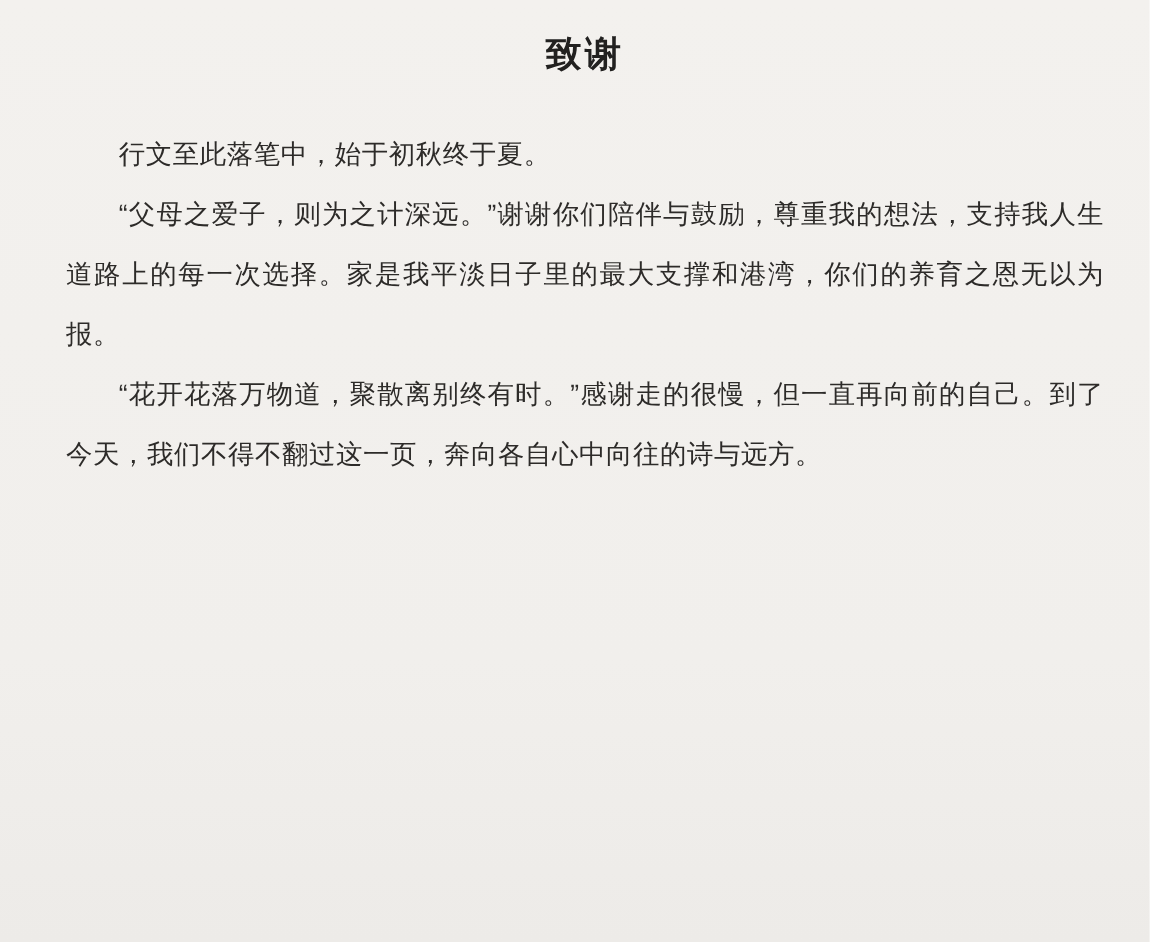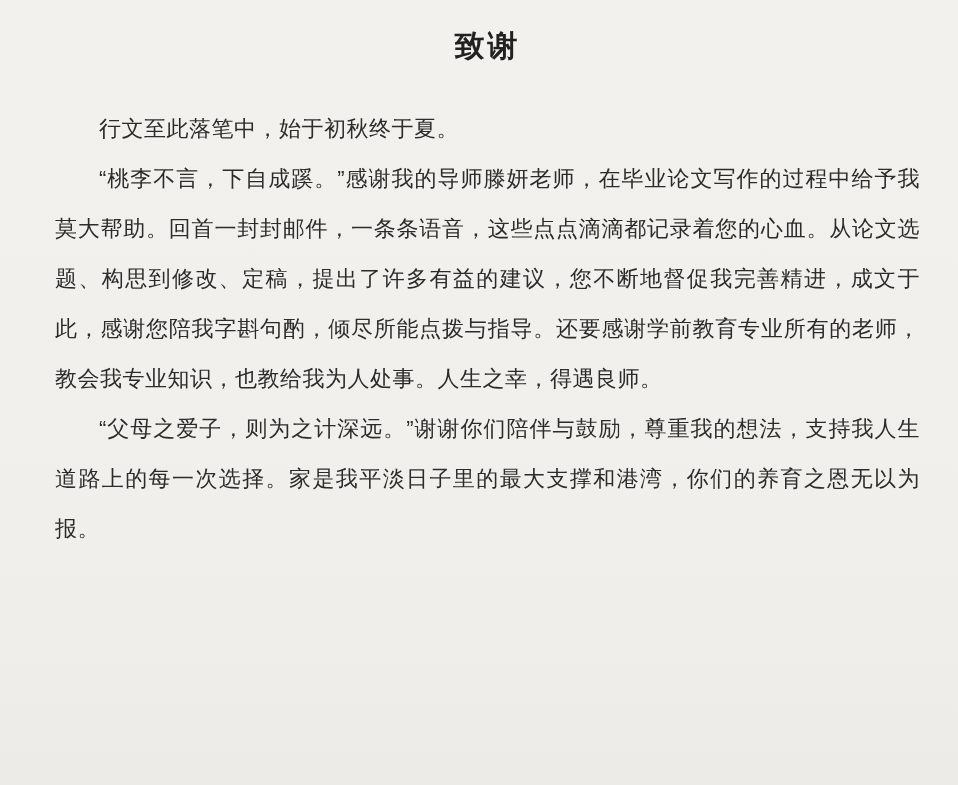--- a/index.html
+++ b/index.html
@@ -40,16 +40,16 @@
     color: #2d2b29;
   }
 </style>
 </head>
 <body>
 
 <div class="doc">
   <h1 class="title">致谢</h1>
   <div class="body-text">
       <p class="para">行文至此落笔中，始于初秋终于夏。</p>
-      <p class="para">“桃李不言，下自成蹊。”感谢我的导师滕妍老师，在毕业论文写作的过程中给予我莫大帮助。回首一封封邮件，一条条语音，这些点点滴滴都记录着您的心血。从论文选题、构思到修改、定稿，提出了许多有益的建议，您不断地督促我完善精进，成文于此，感谢您陪我字斟句酌，倾尽所能点拨与指导。还要感谢学前教育专业所有的老师，教会我专业知识，也教给我为人处事。人生之幸，得遇良师。</p>
       <p class="para">“父母之爱子，则为之计深远。”谢谢你们陪伴与鼓励，尊重我的想法，支持我人生道路上的每一次选择。家是我平淡日子里的最大支撑和港湾，你们的养育之恩无以为报。</p>
+      <p class="para">“花开花落万物道，聚散离别终有时。”感谢走的很慢，但一直再向前的自己。到了今天，我们不得不翻过这一页，奔向各自心中向往的诗与远方。</p>
     </div>
 </div>
 
 </body></html>

